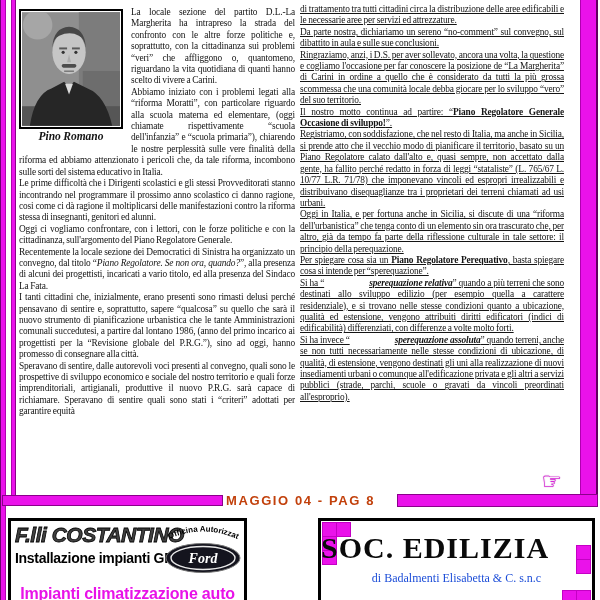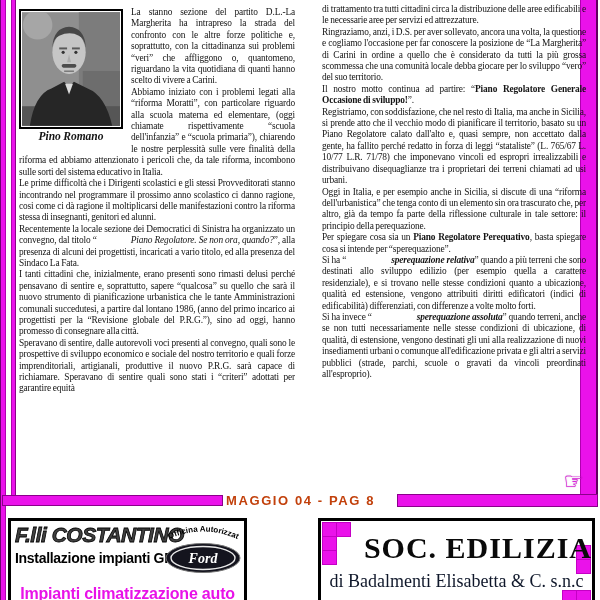--- a/index.html
+++ b/index.html
@@ -12,24 +12,24 @@
                 border-left:1px solid #b000b0;border-right:1px solid #8a008a;box-sizing:border-box;}
   .stripe-right{position:absolute;left:580px;top:0;width:18px;height:506px;background:#ea12ea;
                 border-left:1px solid #b000b0;border-right:2px solid #60005f;box-sizing:border-box;}
   .bar-left{position:absolute;left:2px;top:495px;width:221px;height:11px;background:#ea12ea;
             border:1px solid #8a008a;box-sizing:border-box;}
   .bar-right{position:absolute;left:397px;top:494px;width:201px;height:13px;background:#ea12ea;
              border:1px solid #8a008a;box-sizing:border-box;}
   
   .col{position:absolute;font-size:9.4px;line-height:11.4px;letter-spacing:-0.15px;word-spacing:-0.5px;}
   .col-left{left:19px;top:7px;width:276px;height:487px;overflow:hidden;}
-  .col-right{left:322px;top:4px;width:264px;height:489px;overflow:hidden;}
+  .col-right{left:300px;top:4px;width:264px;height:489px;overflow:hidden;text-decoration:underline;}
   .paras p{margin:0;text-align:justify;}
   .paras .b{font-weight:bold;}
-  .paras .i{font-style:italic;margin-left:34px;}
+  .paras .i{font-style:italic;}
   .paras .bi{font-weight:bold;font-style:italic;padding-left:45px;}
   
   .photo-box{float:left;width:104px;margin:2px 8px 2px 0;}
   .photo-frame{border:2px solid #000;background:#fff;padding:1px;}
   .photo-frame svg{display:block;}
   .photo-caption{text-align:center;font-weight:bold;font-style:italic;font-size:11.5px;
                  line-height:14px;letter-spacing:0;}
   
   .manicule{position:absolute;right:2px;bottom:2px;color:#e812e8;font-size:23px;line-height:20px;
             font-family:"DejaVu Sans",sans-serif;text-shadow:0 0 1px #8a008a;}
@@ -43,25 +43,25 @@
   .c-title{position:absolute;left:4px;top:2px;font-family:"Liberation Sans",sans-serif;
            font-weight:900;font-style:italic;font-size:21px;color:#404040;
            -webkit-text-stroke:0.8px #000;letter-spacing:-0.5px;white-space:nowrap;}
   .c-sub{position:absolute;left:4px;top:29px;font-family:"Liberation Sans",sans-serif;
          font-weight:bold;font-size:14px;color:#000;white-space:nowrap;letter-spacing:-0.3px;}
   .c-badge{position:absolute;right:2px;top:1px;width:78px;height:54px;}
   .c-bottom{position:absolute;left:0;bottom:2px;width:100%;text-align:center;
             font-family:"Liberation Sans",sans-serif;font-weight:bold;font-size:16px;
             color:#e812e8;letter-spacing:-0.2px;white-space:nowrap;}
   .ad-edilizia{left:318px;top:518px;width:277px;height:90px;}
-  .e-title{position:absolute;left:0;top:10px;width:100%;text-align:right;
+  .e-title{position:absolute;left:0;top:10px;width:100%;text-align:left;
            font-family:"Liberation Serif",serif;font-weight:bold;font-size:30px;
            letter-spacing:1px;color:#0a0a0a;white-space:nowrap;}
   .e-sub{position:absolute;left:0;top:50px;width:100%;text-align:center;
-         font-family:"Liberation Serif",serif;font-size:18px;color:#0f172a;white-space:nowrap;}
+         font-family:"Liberation Serif",serif;font-size:12px;color:#1d4ed8;white-space:nowrap;}
   .sq{position:absolute;width:13px;height:13px;background:#ea12ea;outline:1px solid #c400c4;}
 </style>
 </head>
 <body>
 
 <div class="page">
 
   <div class="stripe-outer"></div>
   <div class="stripe-inner"></div>
   <div class="stripe-right"></div>
@@ -86,36 +86,38 @@
           <path d="M48,43 L46,51 L50,51 Z" fill="#adadad"></path>
           <rect x="40.5" y="53" width="15" height="3.6" rx="1.8" fill="#4c4c4c"></rect>
           <rect x="43" y="59.5" width="10" height="1.6" fill="#7a7a7a"></rect>
           <path d="M8,116 Q13,84 30,78 L43,71 Q48,78 53,71 L67,78 Q85,85 92,116 Z" fill="#262626"></path>
           <path d="M44,73 L48,84 L52,73 Z" fill="#dcdcdc"></path>
         </svg>
       </div>
       <div class="photo-caption">Pino Romano</div>
     </div>
     <div class="paras">
-        <p><span>La stanno sezione del partito D.L.-La Margherita ha intrapreso la strada del confronto con le altre forze politiche e, soprattutto, con la cittadinanza sui problemi “veri” che affliggono o, quantomeno, riguardano la vita quotidiana di quanti hanno scelto di vivere a Carini.</span></p>
+        <p><span>La locale sezione del partito D.L.-La Margherita ha intrapreso la strada del confronto con le altre forze politiche e, soprattutto, con la cittadinanza sui problemi “veri” che affliggono o, quantomeno, riguardano la vita quotidiana di quanti hanno scelto di vivere a Carini.</span></p>
         <p><span>Abbiamo iniziato con i problemi legati alla “riforma Moratti”, con particolare riguardo alla scuola materna ed elementare, (oggi chiamate rispettivamente “scuola dell'infanzia” e “scuola primaria”), chiarendo le nostre perplessità sulle vere finalità della riforma ed abbiamo attenzionato i pericoli che, da tale riforma, incombono sulle sorti del sistema educativo in Italia.</span></p>
         <p><span>Le prime difficoltà che i Dirigenti scolastici e gli stessi Provveditorati stanno incontrando nel programmare il prossimo anno scolastico ci danno ragione, cosi come ci dà ragione il moltiplicarsi delle manifestazioni contro la riforma stessa di insegnanti, genitori ed alunni.</span></p>
+        <p><span>Oggi ci vogliamo confrontare, con i lettori, con le forze politiche e con la cittadinanza, sull'argomento del Piano Regolatore Generale.</span></p>
         <p><span>Recentemente la locale sezione dei Democratici di Sinistra ha organizzato un convegno, dal titolo “</span><span class="i">Piano Regolatore. Se non ora, quando?</span><span>”, alla presenza di alcuni dei progettisti, incaricati a vario titolo, ed alla presenza del Sindaco La Fata.</span></p>
         <p><span>I tanti cittadini che, inizialmente, erano presenti sono rimasti delusi perché pensavano di sentire e, soprattutto, sapere “qualcosa” su quello che sarà il nuovo strumento di pianificazione urbanistica che le tante Amministrazioni comunali succedutesi, a partire dal lontano 1986, (anno del primo incarico ai progettisti per la “Revisione globale del P.R.G.”), sino ad oggi, hanno promesso di consegnare alla città.</span></p>
         <p><span>Speravano di sentire, dalle autorevoli voci presenti al convegno, quali sono le prospettive di sviluppo economico e sociale del nostro territorio e quali forze imprenditoriali, artigianali, produttive il nuovo P.R.G. sarà capace di richiamare. Speravano di sentire quali sono stati i “criteri” adottati per garantire equità</span></p>
       </div>
   </div>
 
   <div class="col col-right">
     <div class="paras">
         <p><span>di trattamento tra tutti cittadini circa la distribuzione delle aree edificabili e le necessarie aree per servizi ed attrezzature.</span></p>
+        <p><span>Da parte nostra, dichiariamo un sereno “no-comment” sul convegno, sul dibattito in aula e sulle sue conclusioni.</span></p>
         <p><span>Ringraziamo, anzi, i D.S. per aver sollevato, ancora una volta, la questione e cogliamo l'occasione per far conoscere la posizione de “La Margherita” di Carini in ordine a quello che è considerato da tutti la più grossa scommessa che una comunità locale debba giocare per lo sviluppo “vero” del suo territorio.</span></p>
         <p><span>Il nostro motto continua ad partire: “</span><span class="b">Piano Regolatore Generale Occasione di sviluppo!</span><span>”.</span></p>
         <p><span>Registriamo, con soddisfazione, che nel resto di Italia, ma anche in Sicilia, si prende atto che il vecchio modo di pianificare il territorio, basato su un Piano Regolatore calato dall'alto e, quasi sempre, non accettato dalla gente, ha fallito perché redatto in forza di leggi “stataliste” (L. 765/67 L. 10/77 L.R. 71/78) che imponevano vincoli ed espropri irrealizzabili e distribuivano disequaglianze tra i proprietari dei terreni chiamati ad usi urbani.</span></p>
-        <p><span>Oggi in Italia, e per esempio anche in Sicilia, si discute di una “riforma dell'urbanistica” che tenga conto di un elemento sin ora trascurato che, per altro, già da tempo fa parte della riflessione culturale in tale settore: il principio della perequazione.</span></p>
+        <p><span>Oggi in Italia, e per fortuna anche in Sicilia, si discute di una “riforma dell'urbanistica” che tenga conto di un elemento sin ora trascurato che, per altro, già da tempo fa parte della riflessione culturale in tale settore: il principio della perequazione.</span></p>
         <p><span>Per spiegare cosa sia un </span><span class="b">Piano Regolatore Perequativo</span><span>, basta spiegare cosa si intende per “sperequazione”.</span></p>
         <p><span>Si ha “</span><span class="bi">sperequazione relativa</span><span>” quando a più terreni che sono destinati allo sviluppo edilizio (per esempio quella a carattere residenziale), e si trovano nelle stesse condizioni quanto a ubicazione, qualità ed estensione, vengono attribuiti diritti edificatori (indici di edificabilità) differenziati, con differenze a volte molto forti.</span></p>
         <p><span>Si ha invece “</span><span class="bi">sperequazione assoluta</span><span>” quando terreni, anche se non tutti necessariamente nelle stesse condizioni di ubicazione, di qualità, di estensione, vengono destinati gli uni alla realizzazione di nuovi insediamenti urbani o comunque all'edificazione privata e gli altri a servizi pubblici (strade, parchi, scuole o gravati da vincoli preordinati all'esproprio).</span></p>
       </div>
     <div class="manicule">☞</div>
   </div>
 
   <div class="footer">MAGGIO 04 - PAG 8</div>
 
   <div class="ad ad-costantino">

